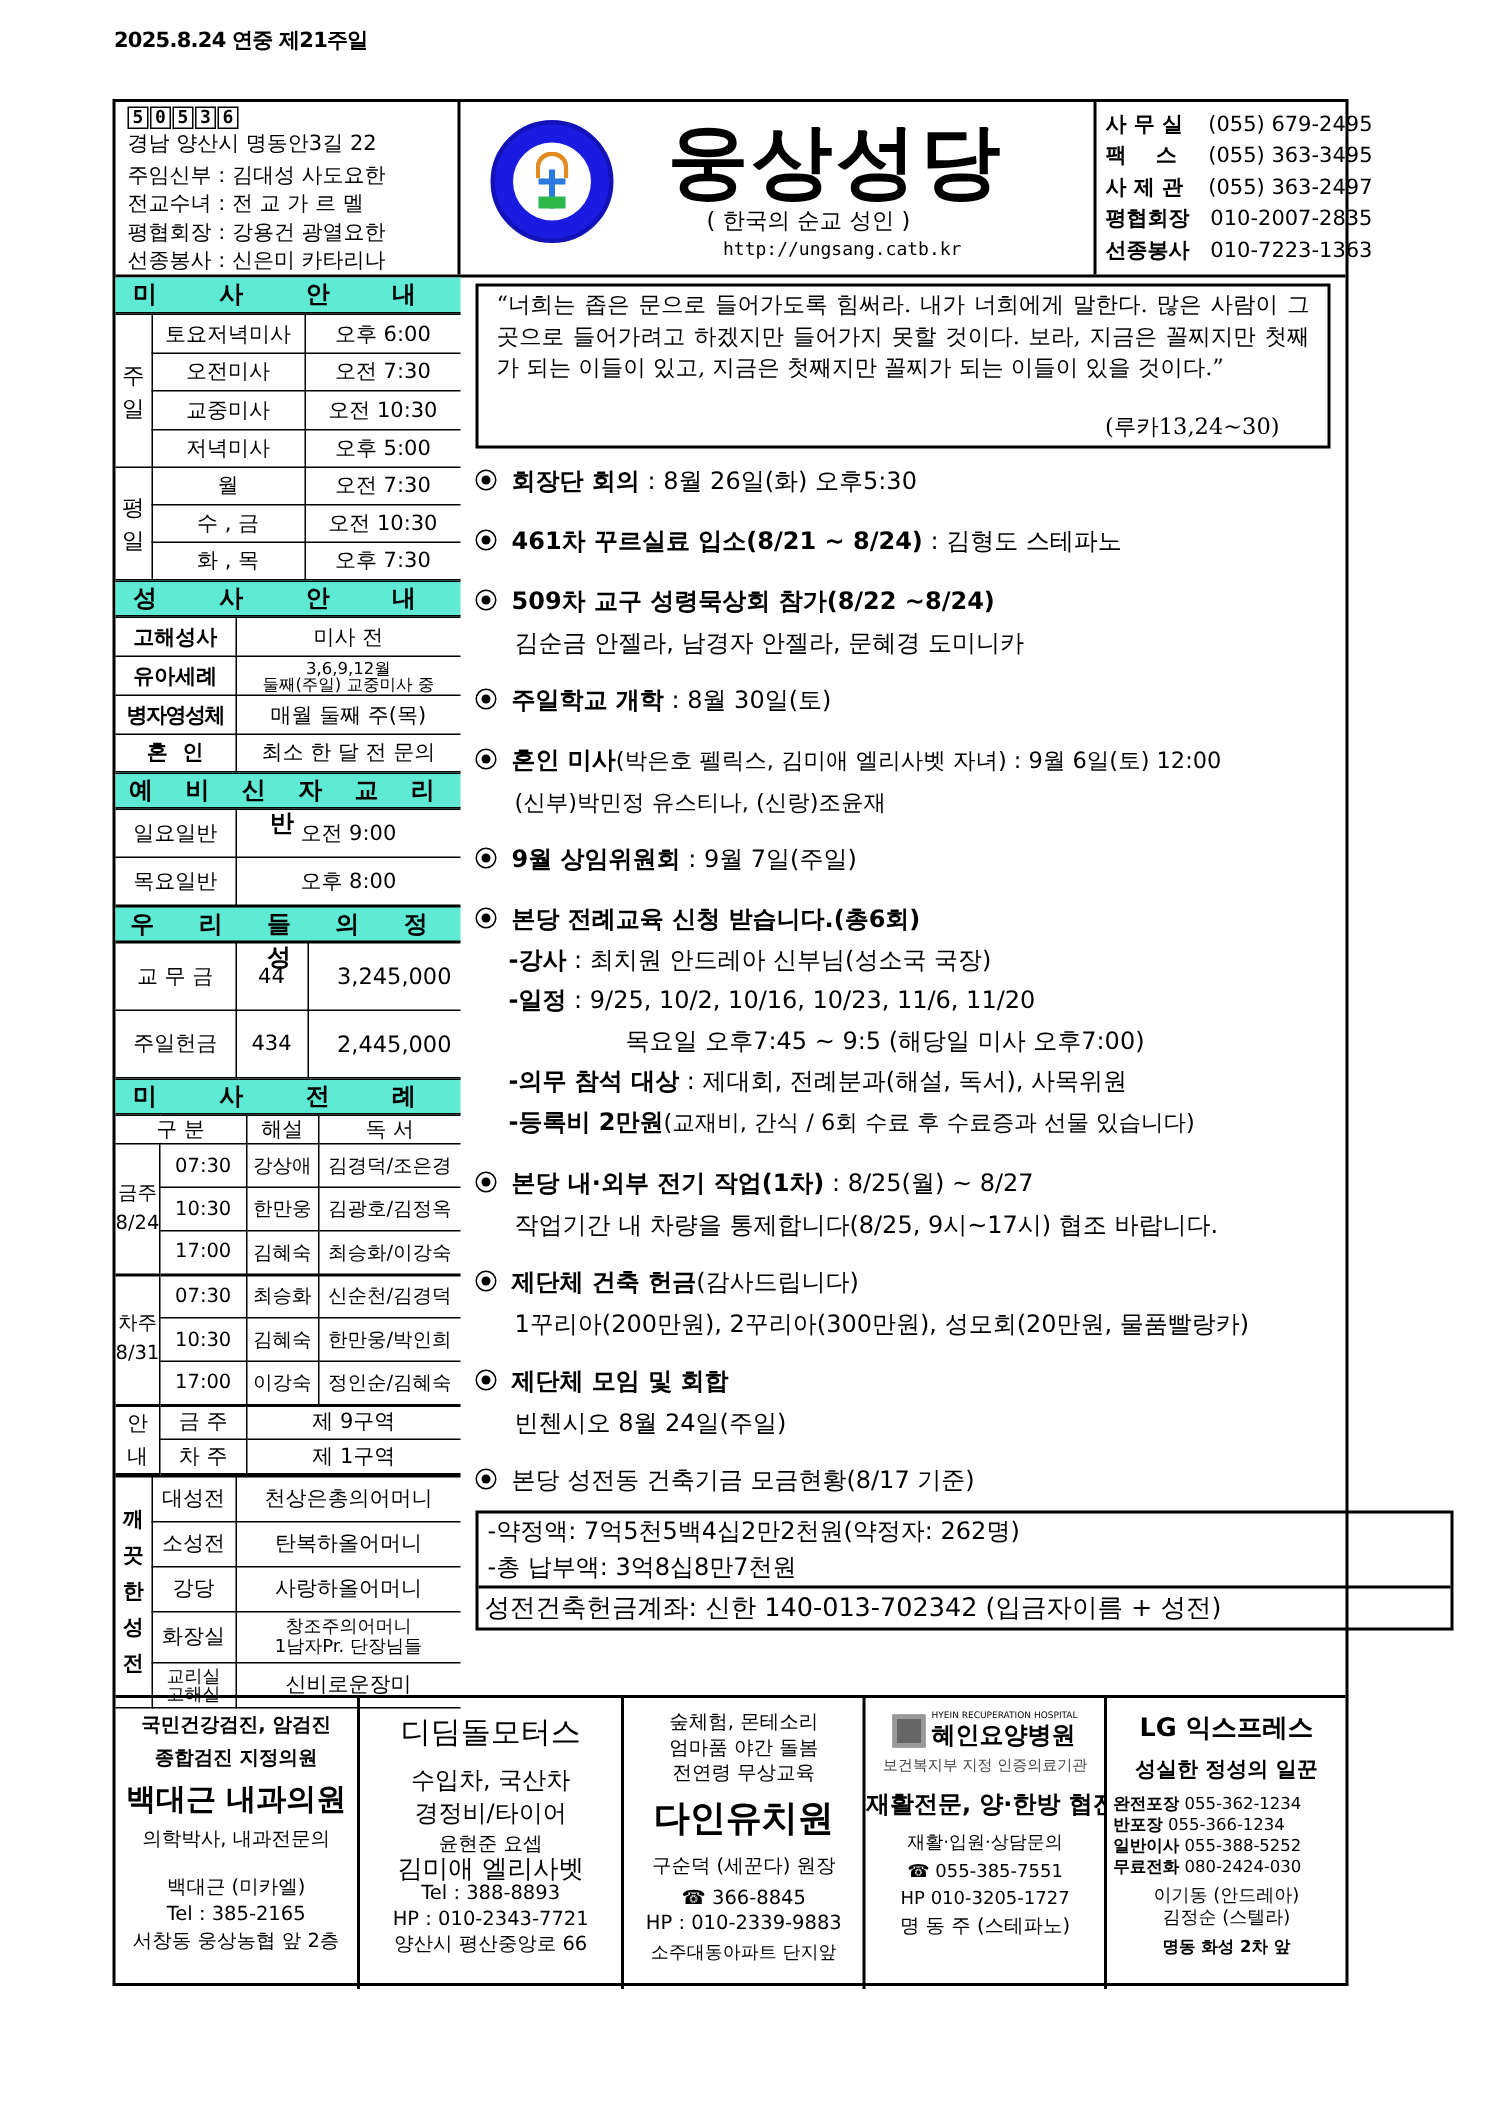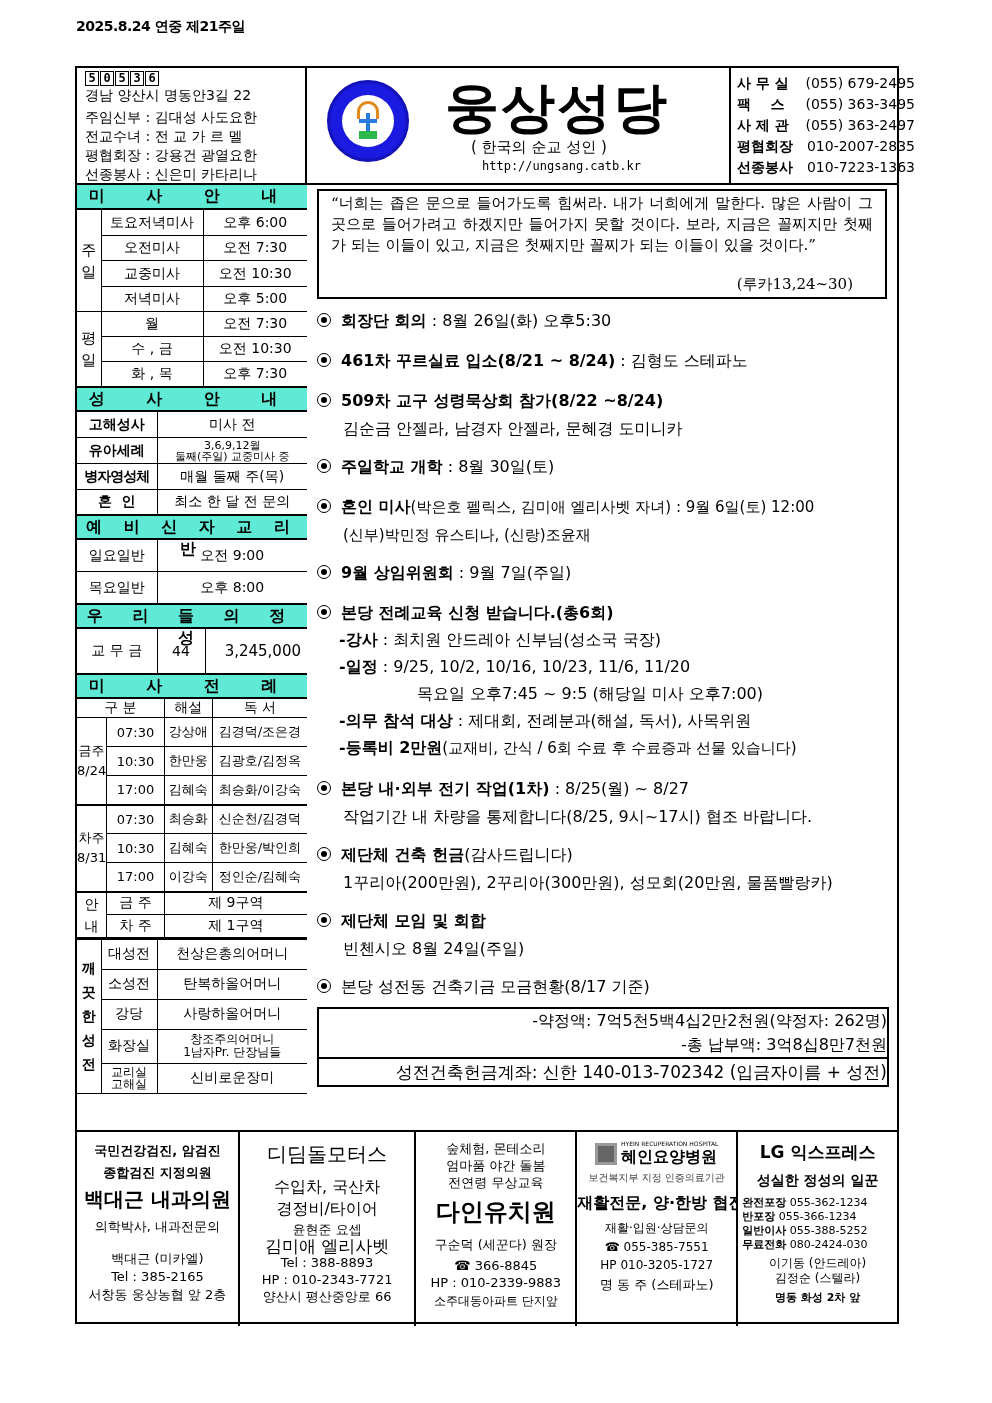--- a/index.html
+++ b/index.html
@@ -35,21 +35,21 @@
   .vlabel { font-size: 15px; line-height: 22px; }
   .right-col { position: absolute; left: 232px; top: 117px; width: 588px; height: 945px; }
   .quote-box { position: absolute; left: 8px; top: 4px; width: 570px; height: 110px; border: 2px solid #000; padding: 2px 12px; font-family: "DejaVu Serif", serif; font-size: 15px; line-height: 21px; text-align: justify; }
   .quote-ref { position: absolute; right: 32px; bottom: 2px; font-size: 15px; margin-left: 21px; }
   .news { position: absolute; left: 8px; width: 580px; font-size: 16px; line-height: 28px; white-space: nowrap; }
   .bullet { display: inline-block; width: 14px; height: 14px; border: 1.5px solid #000; border-radius: 50%; position: relative; margin-right: 10px; vertical-align: -1px; }
   .bullet::after { content: ""; position: absolute; left: 2.5px; top: 2.5px; width: 6px; height: 6px; border-radius: 50%; background: #000; }
   .b { font-weight: bold; }
   .sub { padding-left: 26px; }
   .sub2 { padding-left: 22px; }
-  .fund-box { position: absolute; left: 8px; top: 894px; width: 572px; height: 80px; border: 2px solid #000; text-align: right; }
+  .fund-box { position: absolute; left: 8px; top: 894px; width: 652px; height: 80px; border: 2px solid #000; }
   .fund-box .ln { font-size: 16px; line-height: 24px; padding-left: 6px; }
   .fund-box .acct { border-top: 2px solid #000; font-size: 17px; line-height: 27px; padding-left: 4px; }
   .ads { position: absolute; left: 0; top: 1062px; width: 820px; height: 194px; border-top: 2px solid #000; display: flex; }
   .ad { height: 194px; border-right: 2px solid #000; text-align: center; padding-top: 8px; overflow: hidden; }
   .ad:last-child { border-right: none; }
   .ad p { white-space: nowrap; }
 </style>
 </head>
 <body>
 
@@ -185,20 +185,25 @@
       </table>
 
     <div class="sec-title" style="letter-spacing:12px">우 리 들 의 정 성</div>
     <table class="t">
       <tbody>
           <tr style="height:45px">
             <td style="width:80px">교 무 금</td>
             <td style="width:48px">44</td>
             <td style="text-align:right;padding-right:6px;font-size:15px">3,245,000</td>
           </tr>
+      <tr style="height:45px">
+            <td>주일헌금</td>
+            <td>434</td>
+            <td style="text-align:right;padding-right:6px;font-size:15px">2,445,000</td>
+          </tr>
     </tbody>
       </table>
 
     <div class="sec-title">미 사 전 례</div>
     <table class="t" style="font-size:13px">
       <tbody>
           <tr style="height:18px;font-size:14px">
         <td colspan="2" style="width:80px">구 분</td>
         <td style="width:48px">해설</td>
         <td>독 서</td>

